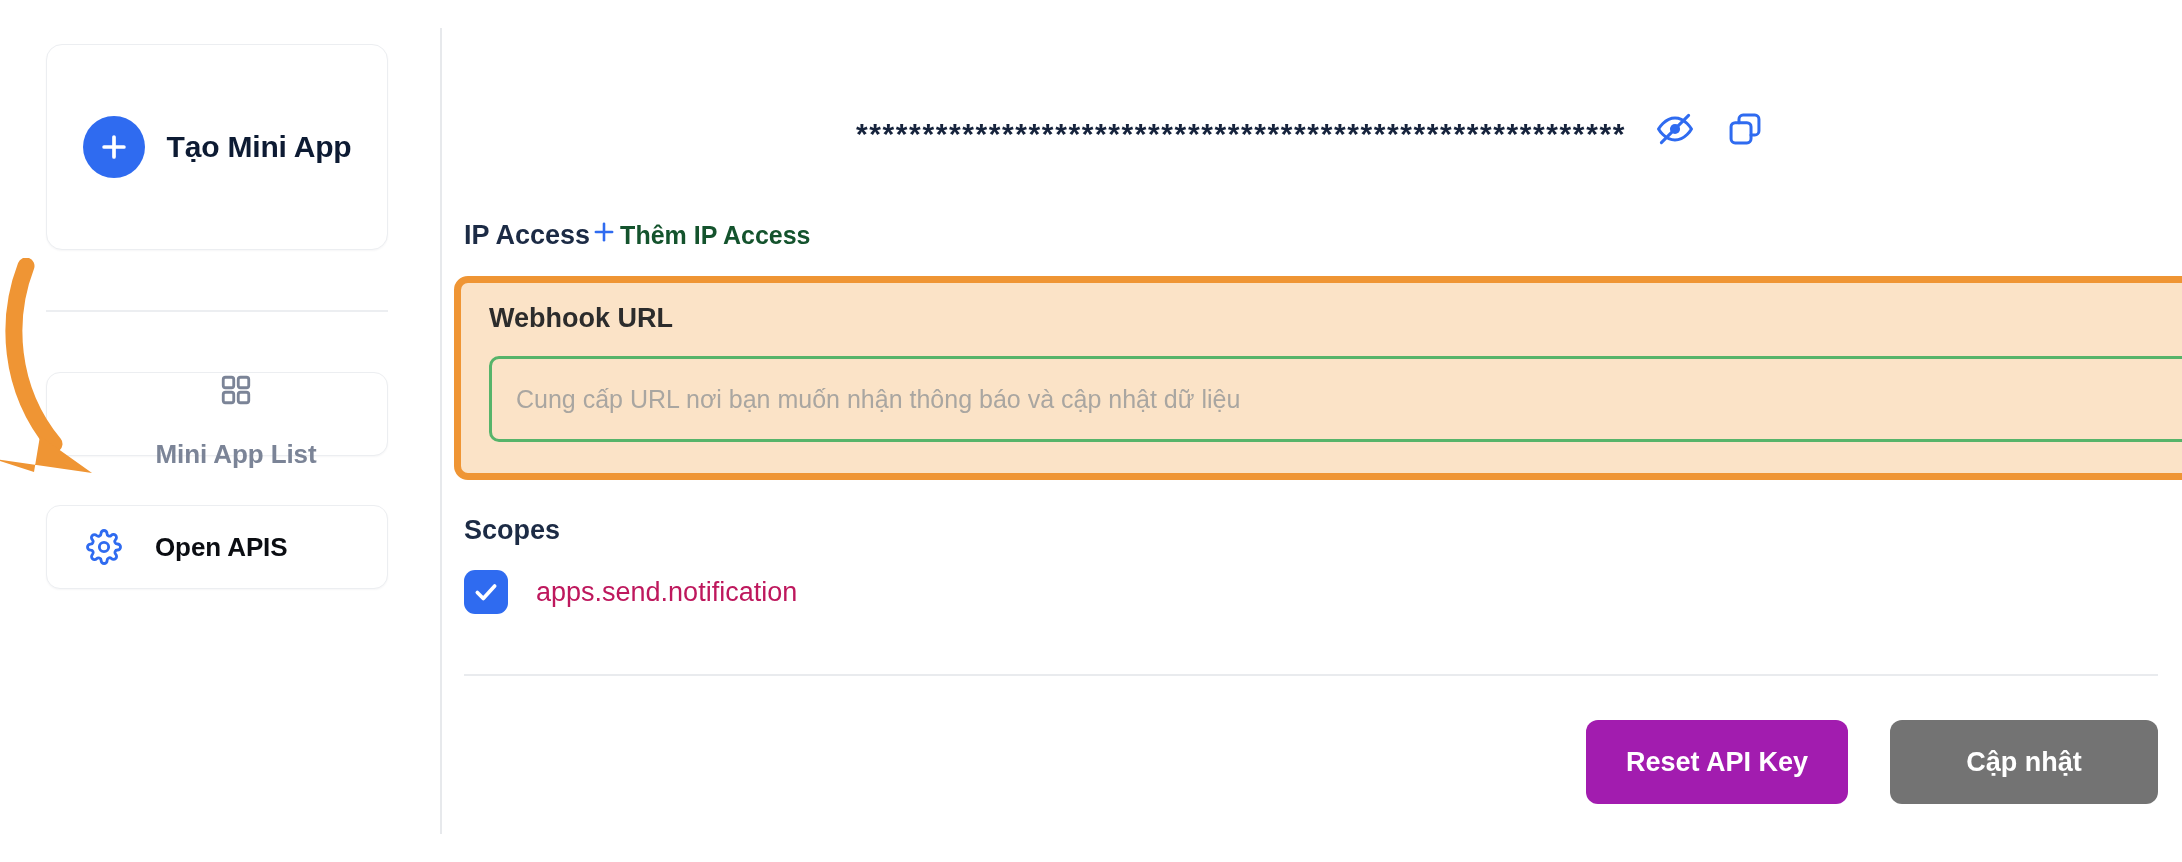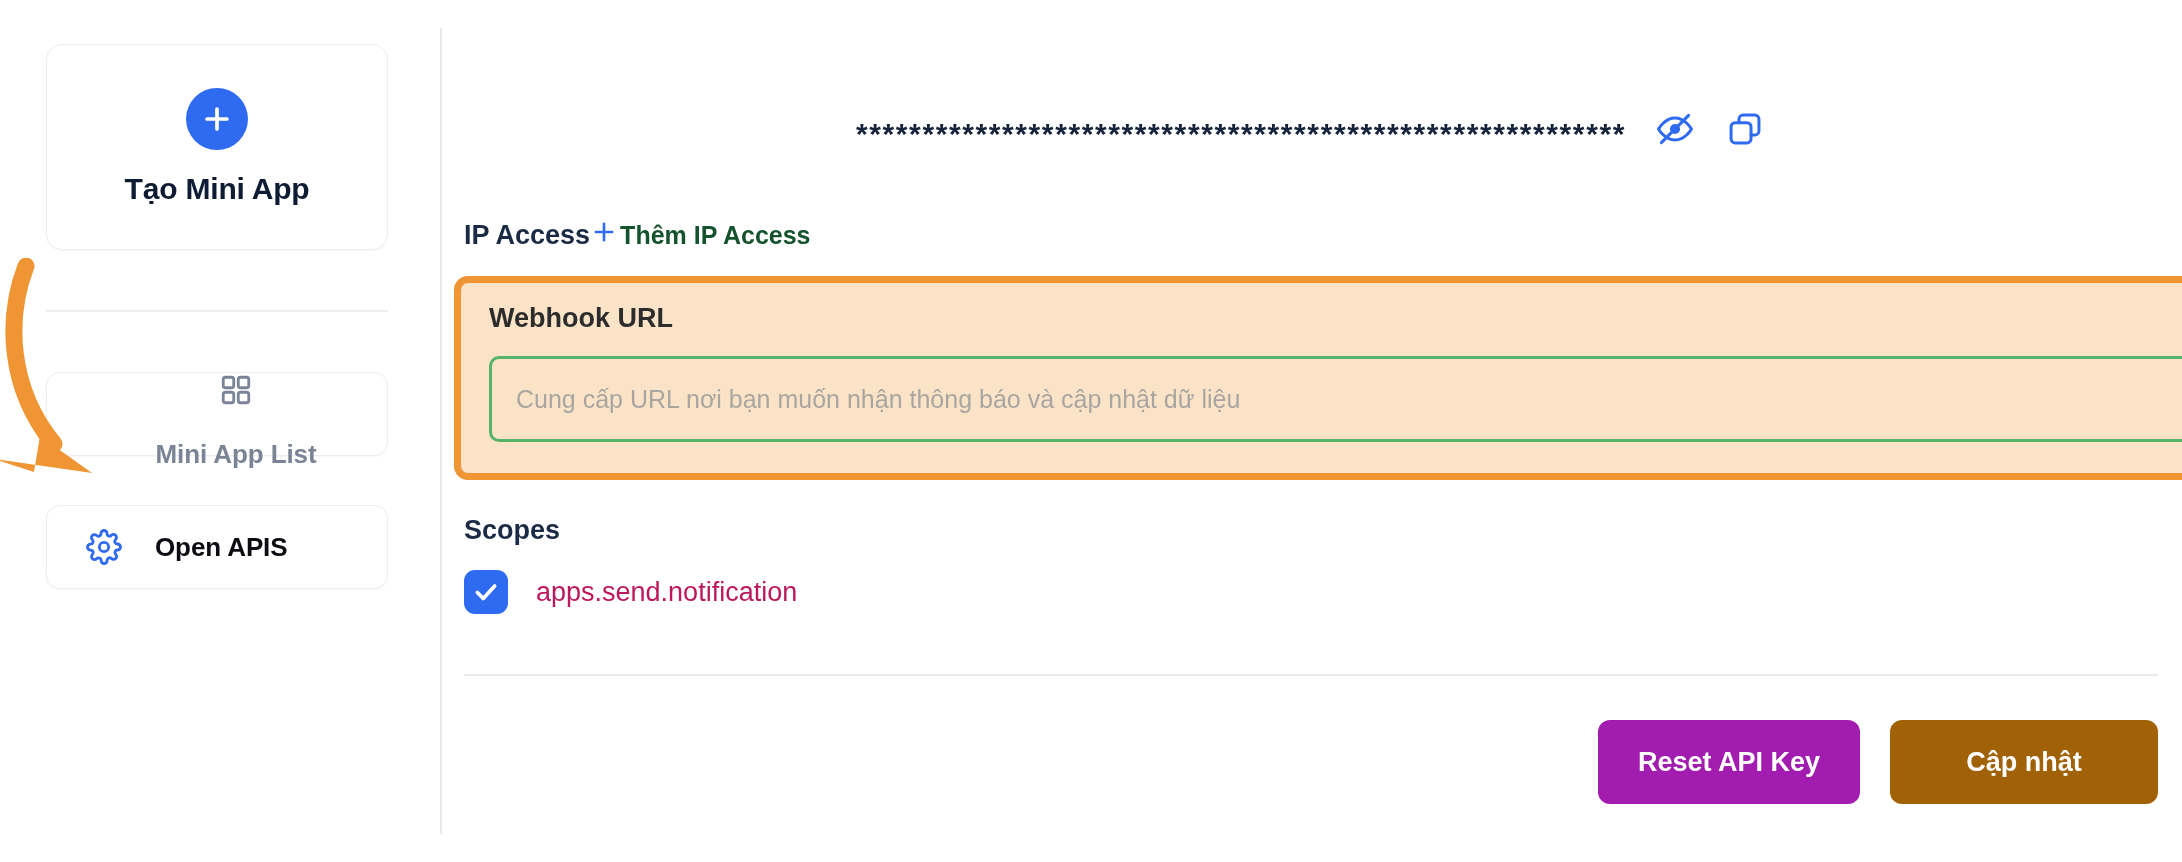--- a/index.html
+++ b/index.html
@@ -37,21 +37,20 @@
     position: absolute;
     left: 46px;
     top: 44px;
     width: 342px;
     height: 206px;
     background: #ffffff;
     border: 1.6px solid #eceef1;
     border-radius: 16px;
     box-shadow: 0 1px 2px rgba(16,24,40,0.04);
     display: flex;
-    flex-direction: column;
     align-items: center;
     justify-content: center;
     gap: 22px;
   }
   .plus-circle {
     width: 62px; height: 62px;
     border-radius: 50%;
     background: #2f6bf0;
     display: flex; align-items: center; justify-content: center;
   }
@@ -259,21 +258,21 @@
     font-family: "Liberation Sans", sans-serif;
     font-size: 27px;
     font-weight: 700;
     color: #ffffff;
     cursor: pointer;
     display: flex;
     align-items: center;
     justify-content: center;
   }
   .btn-reset { width: 262px; background: #a21caf; }
-  .btn-update { width: 268px; background: #a16207; }
+  .btn-update { width: 268px; background: #737373; margin-left: 12px; }
 </style>
 </head>
 <body>
 
 <div class="app">
 
   <div class="sidebar">
 
     <div class="create-card">
       <span class="plus-circle">

